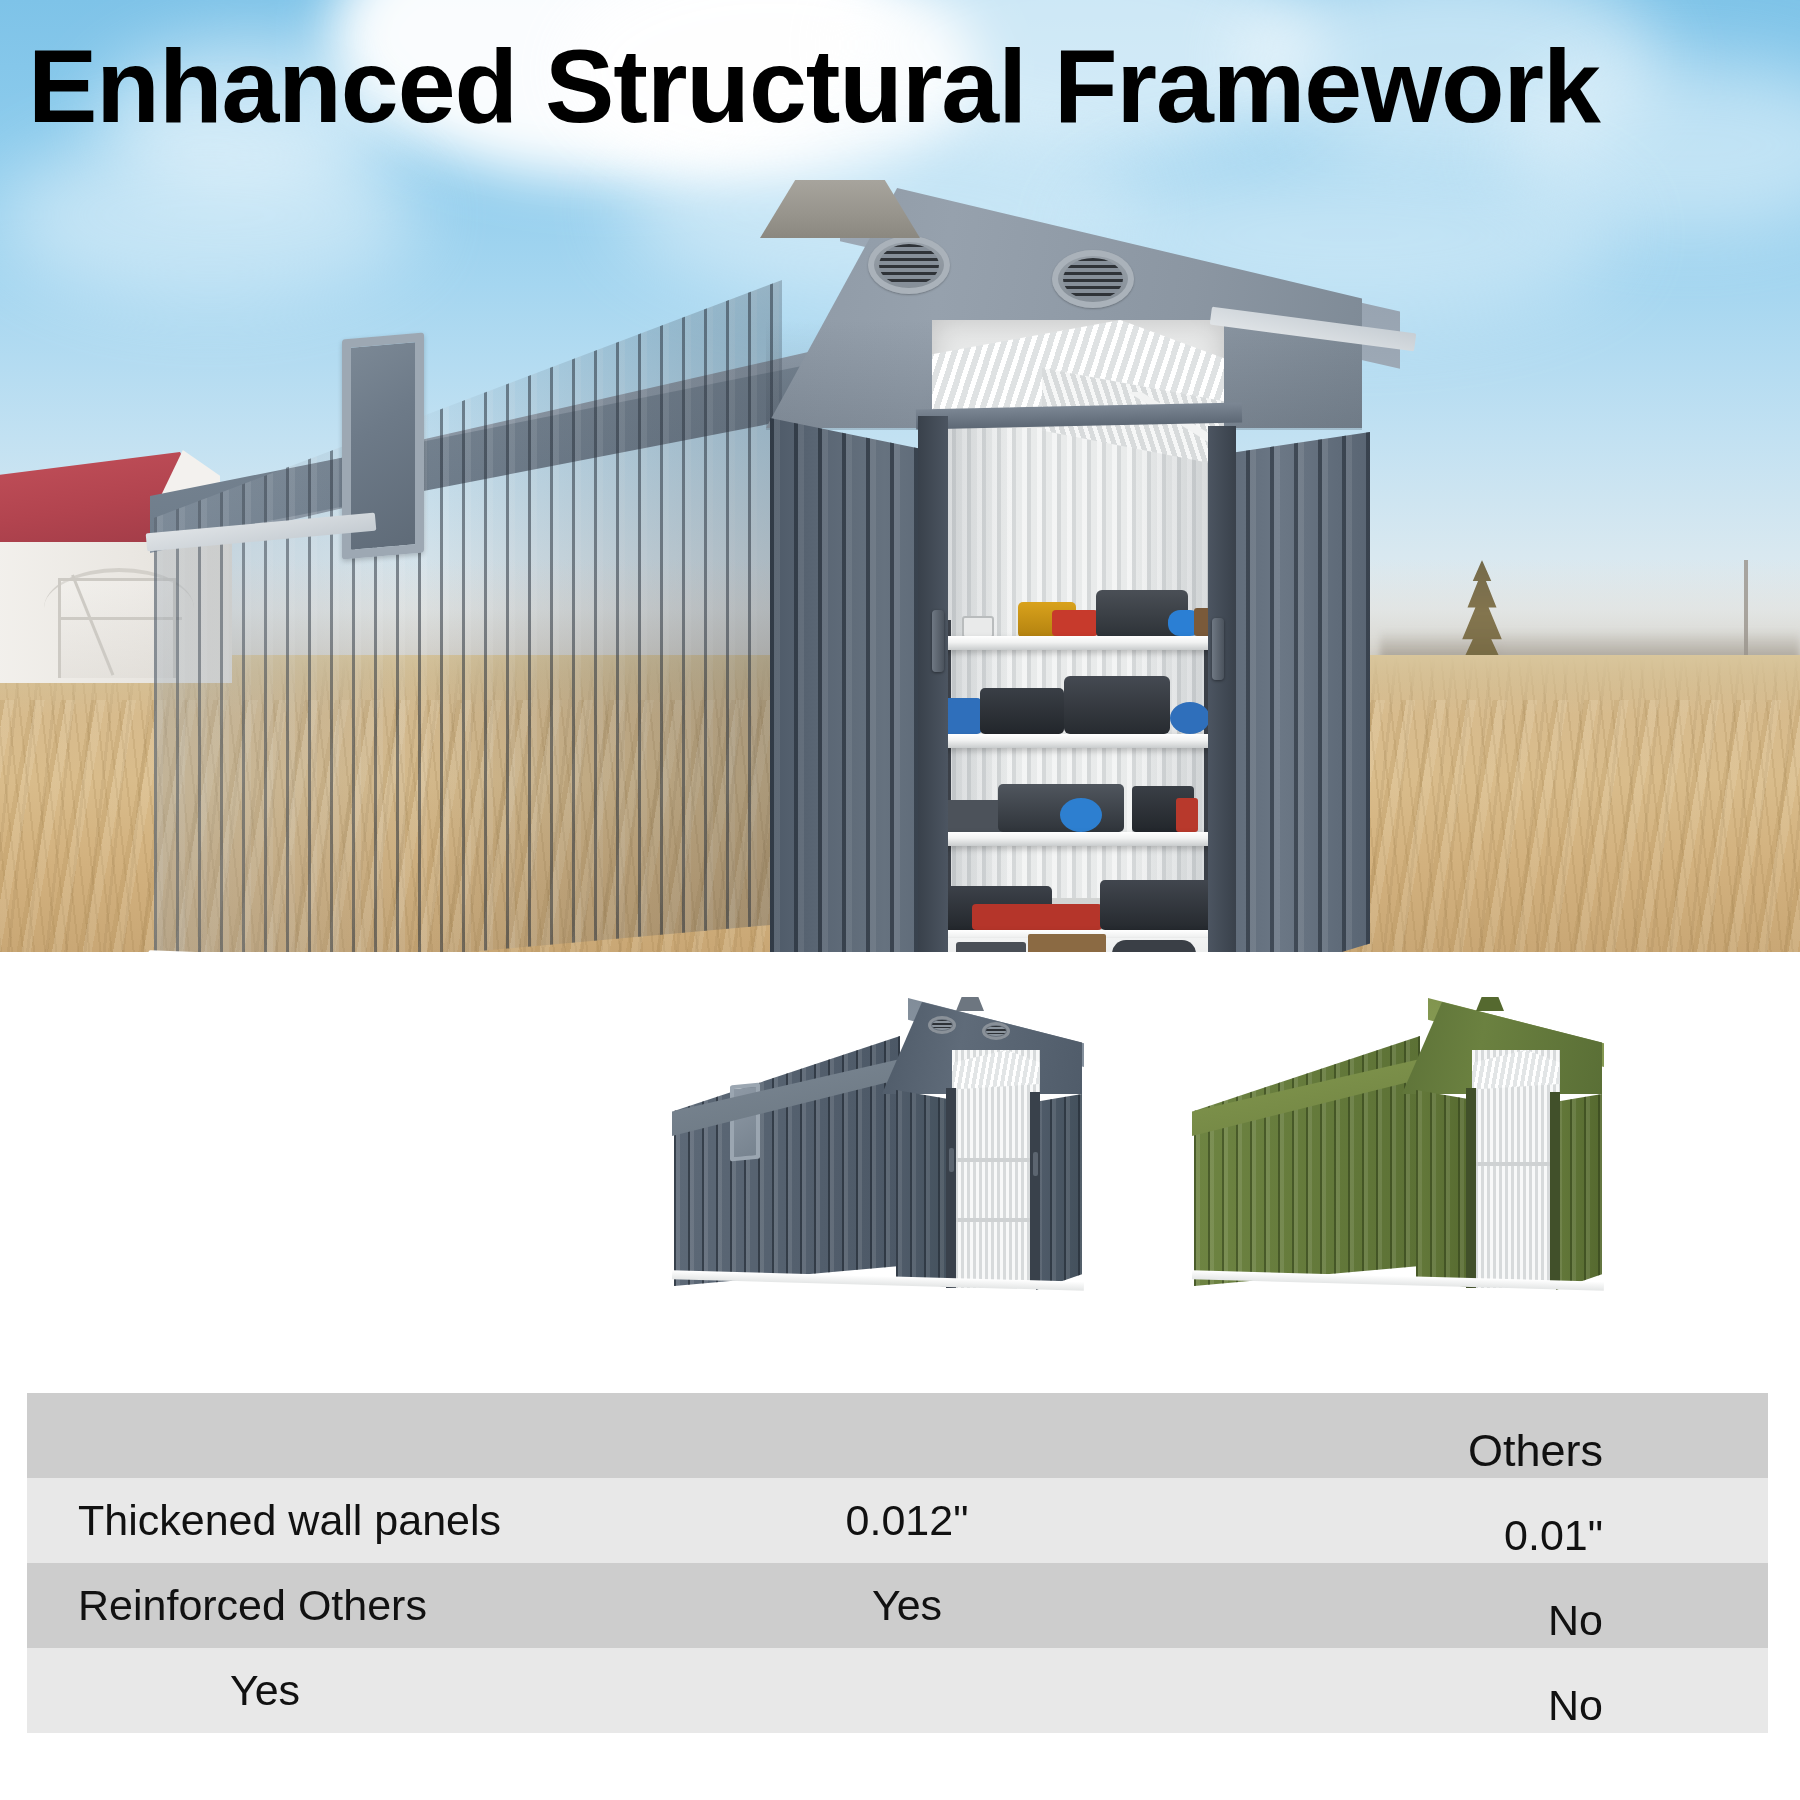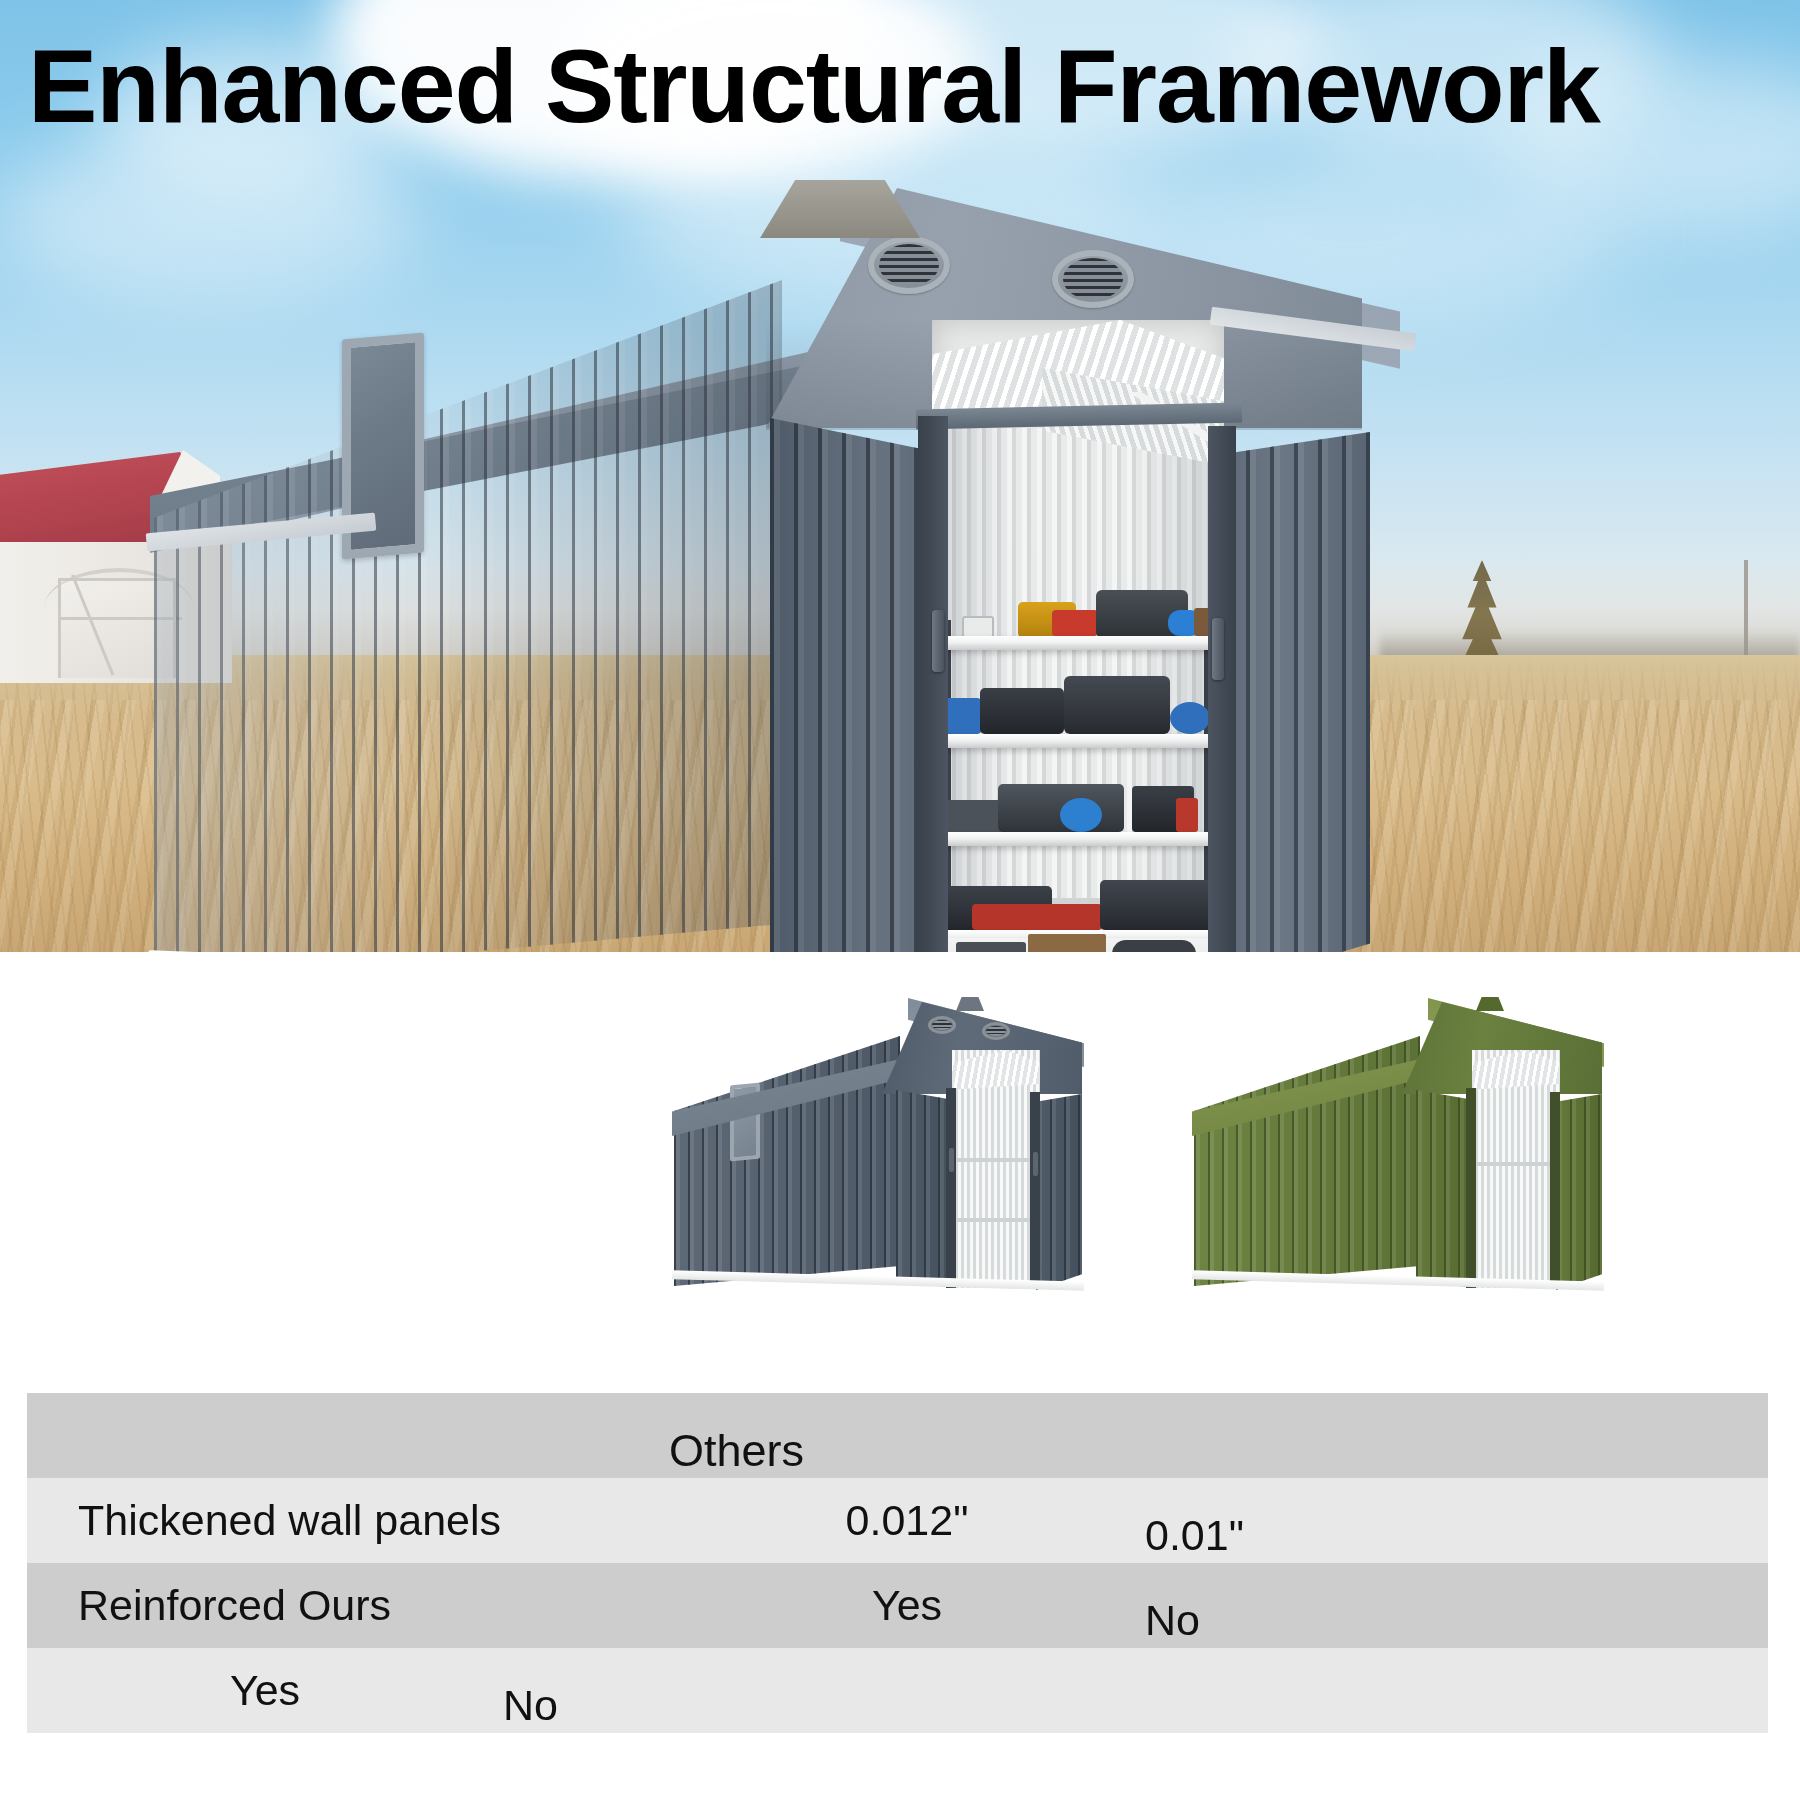--- a/index.html
+++ b/index.html
@@ -294,21 +294,21 @@
   .others .t-ridge { background:#55692f; }
 
   
   .cmp { position:absolute; left:27px; top:1393px; width:1741px; }
   .cmp-row { display:flex; align-items:center; height:85px; }
   .cmp-head { background:#cdcdcd; }
   .row-alt0 { background:#e8e8e8; }
   .row-alt1 { background:#cdcdcd; }
   .cell-label { flex:0 0 642px; padding-left:51px; font-size:43px; color:#111; }
   .cell-ours { flex:0 0 476px; text-align:center; font-size:43px; color:#111; }
-  .cell-others{ flex:1 1 auto; text-align:left; font-size:43px; color:#111; padding-right:165px;margin-top:30px; }
+  .cell-others{ flex:1 1 auto; text-align:right; font-size:43px; color:#111; padding-right:165px;margin-top:30px; }
   .cmp-head .cell-ours, .cmp-head .cell-others { font-size:45px; }
 </style>
 </head>
 <body>
 
 <div class="page">
 
   <div class="hero">
 
     <div class="sky"></div>
@@ -475,21 +475,21 @@
       <div class="cell-others">Others</div>
     </div>
 
     <div class="cmp-row row-alt0">
       <div class="cell-label">Thickened wall panels</div>
       <div class="cell-ours">0.012"</div>
       <div class="cell-others">0.01"</div>
     </div>
 
     <div class="cmp-row row-alt1">
-      <div class="cell-label">Reinforced Ours</div>
+      <div class="cell-label">Reinforced Others</div>
       <div class="cell-ours">Yes</div>
       <div class="cell-others">No</div>
     </div>
 
     <div class="cmp-row row-alt0">
       <div class="cell-ours">Yes</div>
       <div class="cell-others">No</div>
     </div>
 
   </div>

